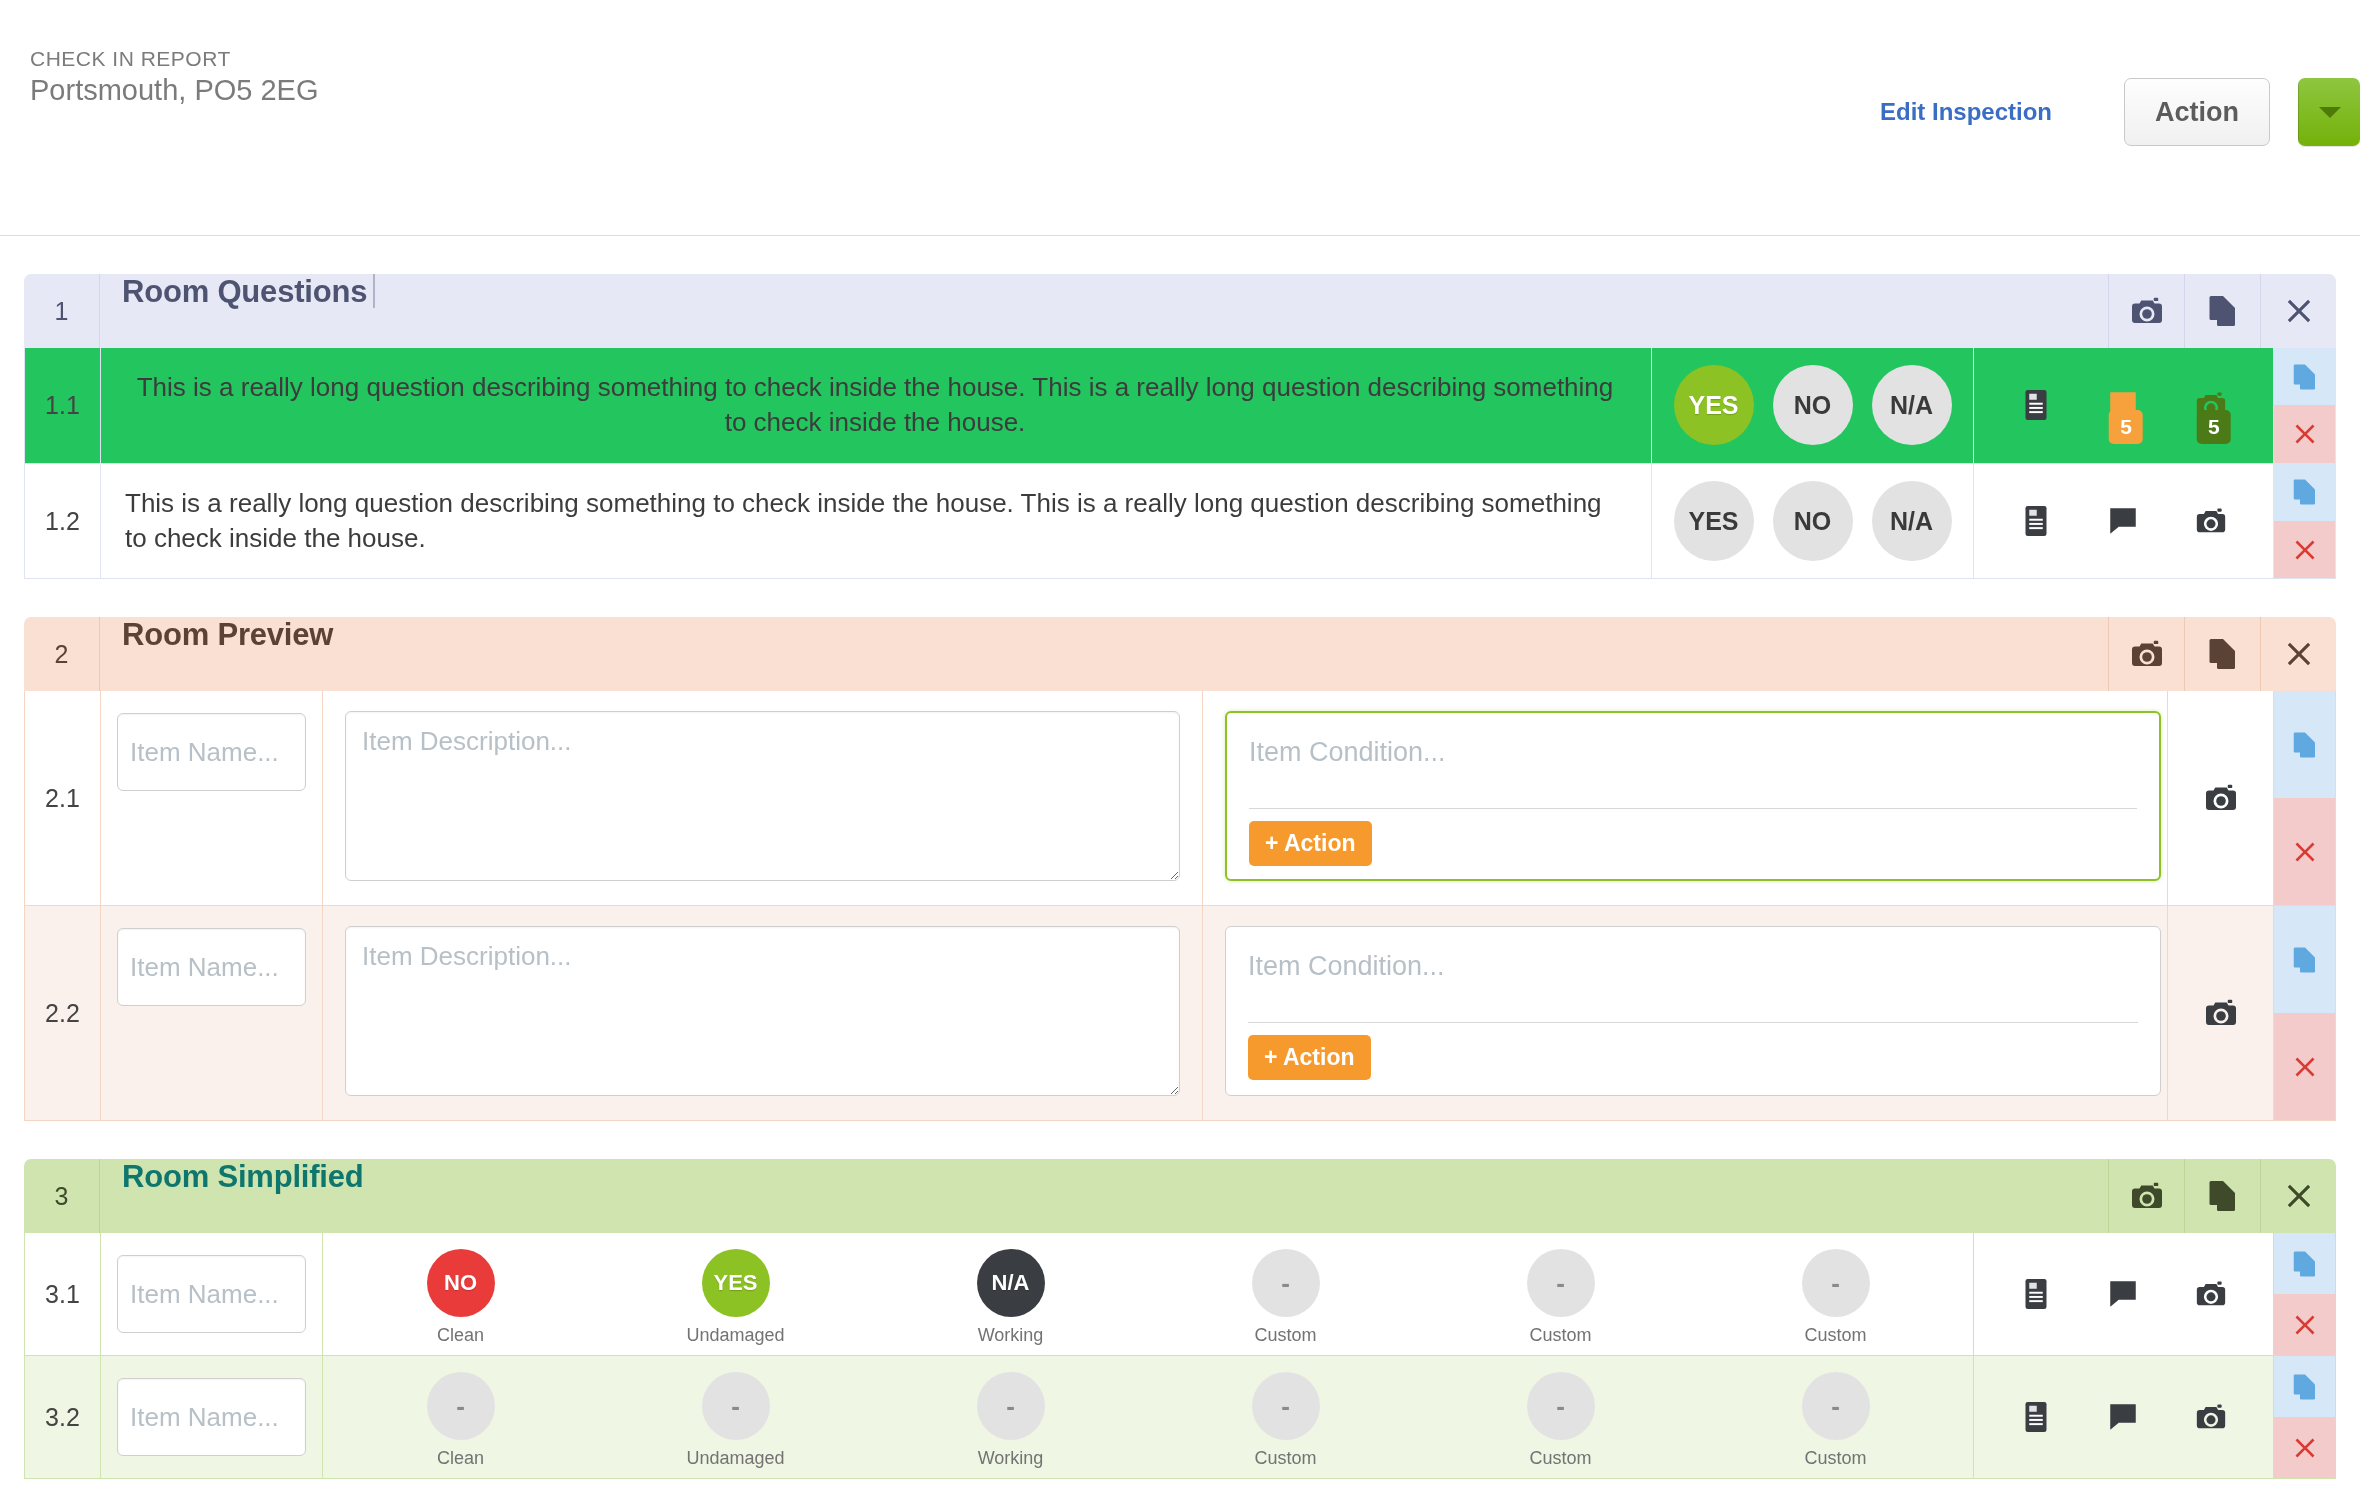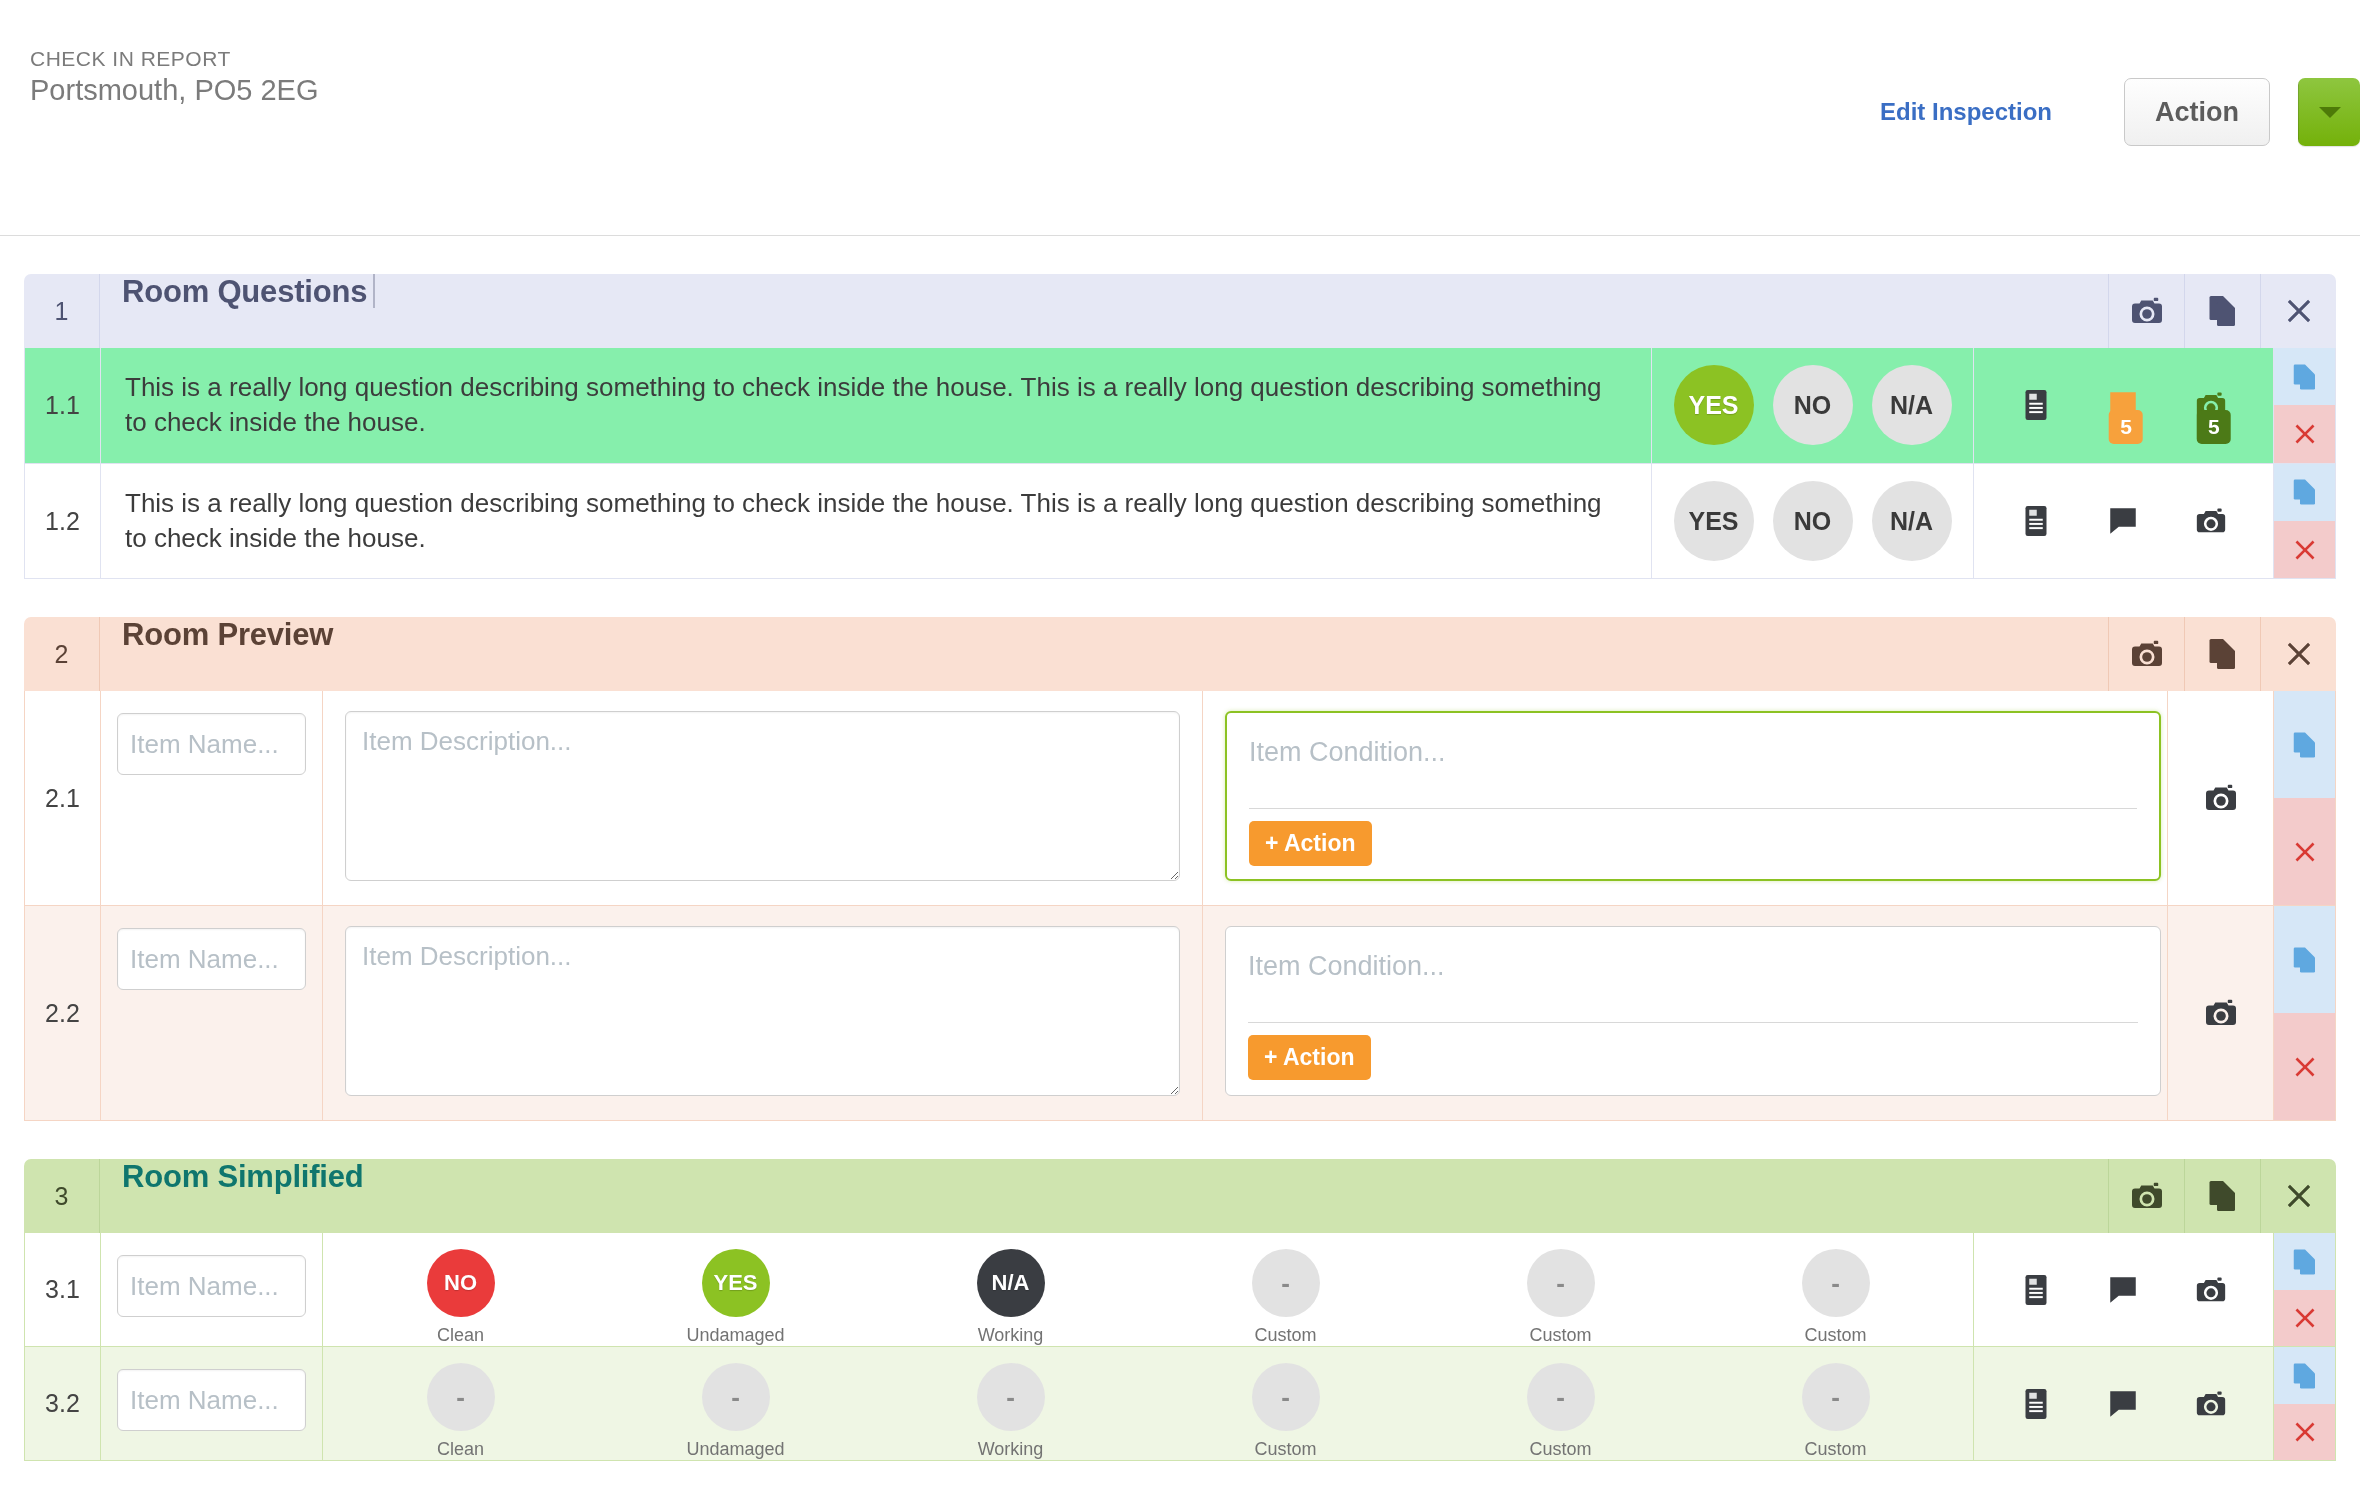--- a/index.html
+++ b/index.html
@@ -252,21 +252,21 @@
   .stack-del  svg { fill: #d93a34; }
 
   
   .cell-name {
     width: 222px;
     border-right: 1px solid;
     padding: 22px 16px;
     flex-shrink: 0;
   }
   .inp-name {
-    width: 100%; height: 62px;
+    width: 100%; height: 78px;
     border: 1px solid #cfcfcf;
     border-radius: 6px;
     padding: 0 12px;
     font-size: 26px;
     color: #9aa5ad;
     background: #fff;
     font-family: "Liberation Sans", sans-serif;
     box-shadow: inset 0 1px 2px rgba(0,0,0,.05);
   }
   .inp-name::placeholder { color: #b7c0c7; }
@@ -405,21 +405,21 @@
             <path d="M4 2h8l4 4v11a1 1 0 0 1-1 1H4a1 1 0 0 1-1-1V3a1 1 0 0 1 1-1z"></path>
             <path d="M9 6h7l4 4v11a1 1 0 0 1-1 1H9a1 1 0 0 1-1-1V7a1 1 0 0 1 1-1z"></path>
           </svg>
         </div>
      <div class="sec-icon-btn">
           <svg width="38" height="38" viewBox="0 0 24 24">
             <path d="M19.1 6.3 17.7 4.9 12 10.6 6.3 4.9 4.9 6.3l5.7 5.7-5.7 5.7 1.4 1.4 5.7-5.7 5.7 5.7 1.4-1.4-5.7-5.7z"></path>
           </svg>
         </div>
       </div>
-      <div class="row" style="background: #86efac; border-color: rgb(224, 227, 241);">
+      <div class="row" style="background: #22c55e; border-color: rgb(224, 227, 241); text-align: center;">
         <div class="row-num" style="border-color:#e0e3f1">1.1</div>
         <div class="q-text">This is a really long question describing something to check inside the house. This is a really long question describing something to check inside the house.</div>
         <div class="ynna" style="border-color:#e0e3f1">
           <div class="pill on-yes">YES</div>
           <div class="pill">NO</div>
           <div class="pill">N/A</div>
         </div>
         <div class="icon-cluster" style="border-color:#e0e3f1">
           <div class="ico-wrap">
             <svg width="36" height="36" viewBox="0 0 24 24">

